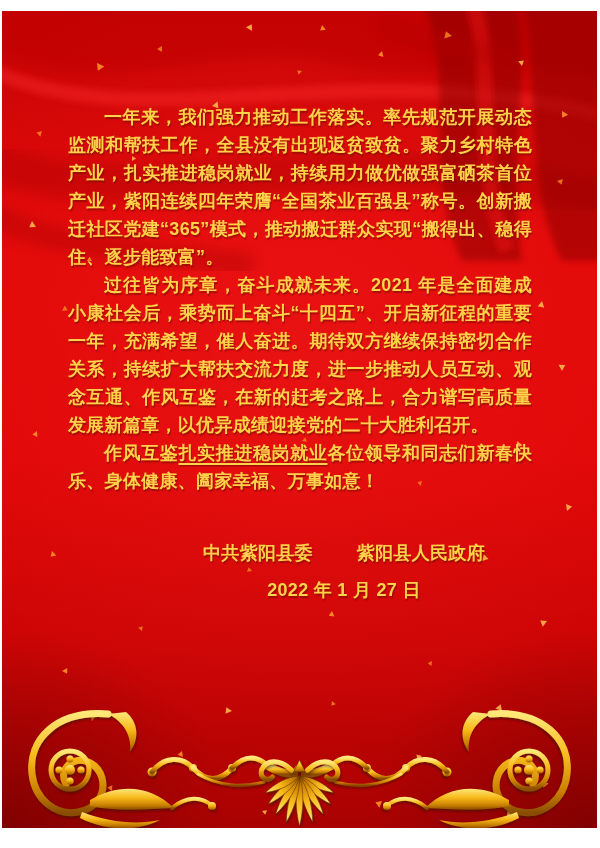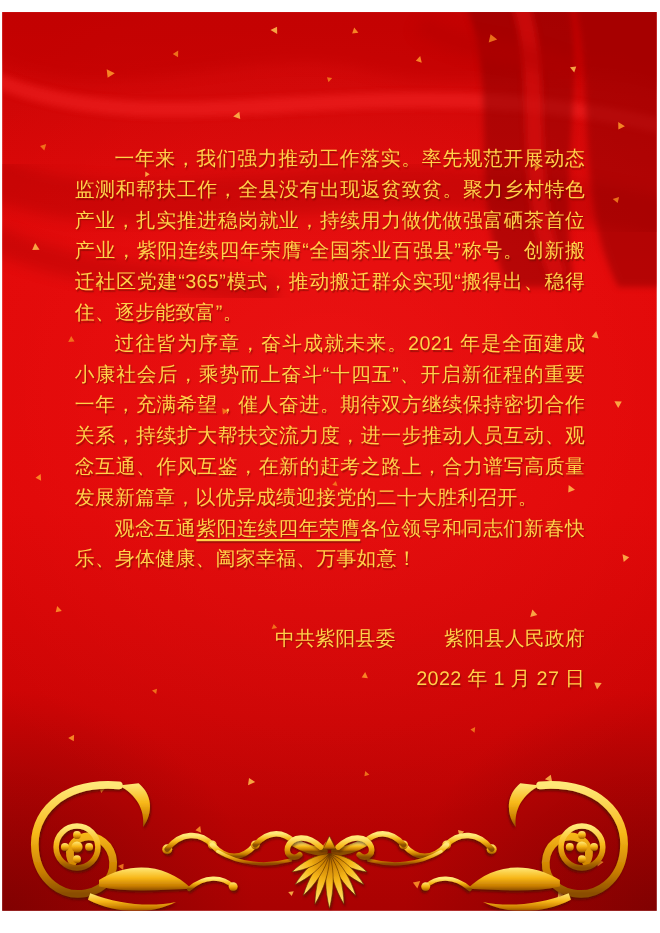--- a/index.html
+++ b/index.html
@@ -20,28 +20,27 @@
     overflow:hidden;
   }
   .silk, .confetti, .ornament { position:absolute; left:0; pointer-events:none; }
   .silk { top:0; width:595px; height:260px; }
   .confetti { top:0; width:595px; height:817px; }
   .ornament { bottom:0; width:595px; height:126px; }
   .content {
     position:absolute; left:66px; right:65px; top:0;
     padding-top:92px;
     color:#ffd24a;
-    font-size:18px; line-height:28px; font-weight:400;
+    font-size:18px; line-height:28px; font-weight:700;
     letter-spacing:.3px;
     text-shadow:1px 1.6px 1px rgba(110,15,0,.55);
-    margin-top:27px;
   }
   .para { margin:0; text-indent:2em; text-align:justify; text-justify:inter-ideograph; }
   .underlined { text-decoration:underline; text-decoration-thickness:1.5px; text-underline-offset:4px; }
-  .signature { margin-top:44px; text-align:right; padding-left:88px; }
+  .signature { margin-top:44px; text-align:center; padding-left:88px; }
   .sig-line .org-first { margin-right:44px; }
   .sig-date { margin-top:9px; }
 </style>
 </head>
 <body>
 
 <div class="page">
   <div class="poster">
 
     <svg class="silk" viewBox="0 0 595 260" aria-hidden="true">
@@ -110,21 +109,21 @@
         <polygon points="0,0 6,1.2000000000000002 2.0999999999999996,5.4" transform="translate(110,780) rotate(205)" fill="#f5831f" opacity="0.85"></polygon>
         <polygon points="0,0 5,1 1.75,4.5" transform="translate(260,800) rotate(340)" fill="#ffc04d" opacity="0.85"></polygon>
         <polygon points="0,0 7,1.4000000000000001 2.4499999999999997,6.3" transform="translate(380,790) rotate(100)" fill="#ff9a2a" opacity="0.85"></polygon>
         <polygon points="0,0 5,1 1.75,4.5" transform="translate(60,760) rotate(50)" fill="#f5831f" opacity="0.85"></polygon>
         <polygon points="0,0 6,1.2000000000000002 2.0999999999999996,5.4" transform="translate(505,805) rotate(265)" fill="#ffc04d" opacity="0.85"></polygon>
       </svg>
 
     <div class="content">
       <p class="para">一年来，我们强力推动工作落实。率先规范开展动态监测和帮扶工作，全县没有出现返贫致贫。聚力乡村特色产业，扎实推进稳岗就业，持续用力做优做强富硒茶首位产业，紫阳连续四年荣膺“全国茶业百强县”称号。创新搬迁社区党建“365”模式，推动搬迁群众实现“搬得出、稳得住、逐步能致富”。</p>
       <p class="para">过往皆为序章，奋斗成就未来。2021 年是全面建成小康社会后，乘势而上奋斗“十四五”、开启新征程的重要一年，充满希望，催人奋进。期待双方继续保持密切合作关系，持续扩大帮扶交流力度，进一步推动人员互动、观念互通、作风互鉴，在新的赶考之路上，合力谱写高质量发展新篇章，以优异成绩迎接党的二十大胜利召开。</p>
-      <p class="para"><span>观念互通</span><span class="underlined">紫阳连续四年荣膺</span><span>各位领导和同志们新春快乐、身体健康、阖家幸福、万事如意！</span></p>
+      <p class="para"><span>作风互鉴</span><span class="underlined">扎实推进稳岗就业</span><span>各位领导和同志们新春快乐、身体健康、阖家幸福、万事如意！</span></p>
 
       <div class="signature">
         <div class="sig-line"><span class="org-first">中共紫阳县委</span><span>紫阳县人民政府</span></div>
         <div class="sig-date">2022 年 1 月 27 日</div>
       </div>
     </div>
 
     <svg class="ornament" viewBox="0 0 595 126" aria-hidden="true">
       <defs>
         <linearGradient id="gold" x1="0" y1="0" x2="0" y2="1">

